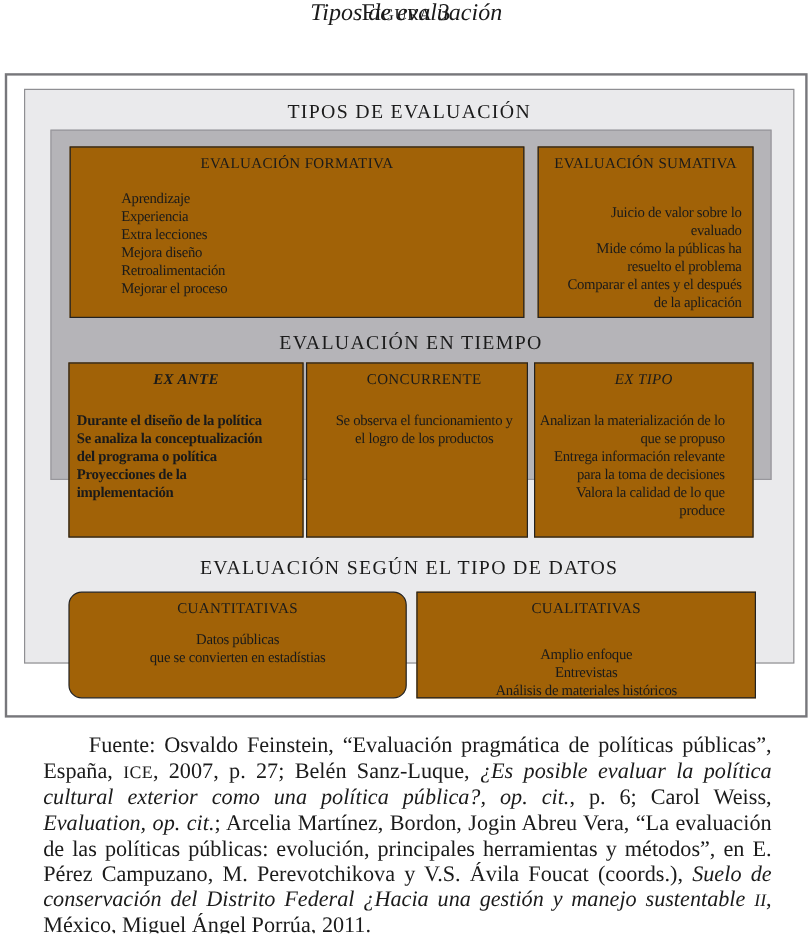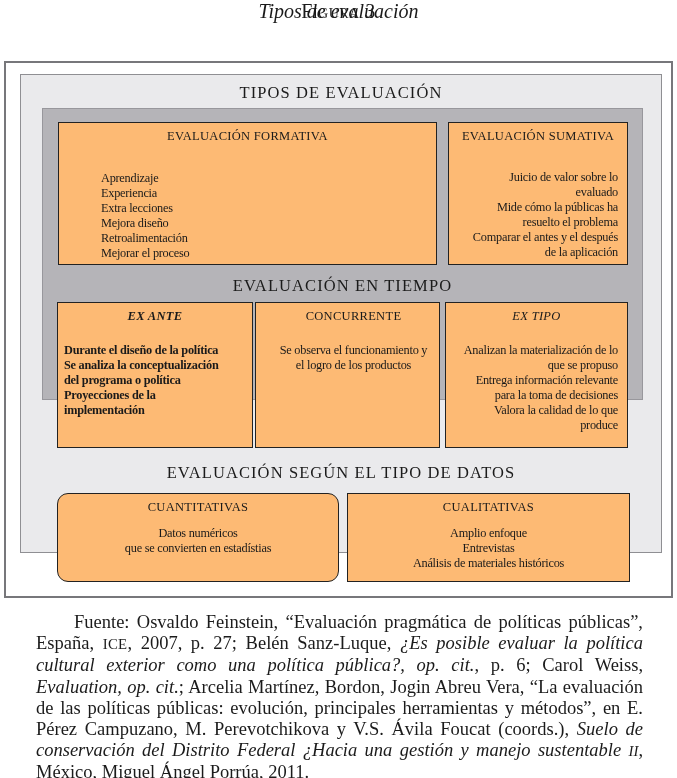--- a/index.html
+++ b/index.html
@@ -29,44 +29,44 @@
     background:#b5b4b8; border:1px solid #98979c; box-sizing:border-box;
   }
   .hdr {
     position:absolute; text-align:center; font-size:16.5px; letter-spacing:1.1px;
     color:#1b1b1b; white-space:nowrap;
   }
   .hdr-tipos  { left:20px;  top:83px;  width:642px; }
   .hdr-tiempo { left:42px;  top:276px; width:601px; }
   .hdr-datos  { left:20px;  top:463px; width:642px; }
   .box {
-    position:absolute; background:#fdba74; border:1.5px solid #222222;
+    position:absolute; background:#a16207; border:1.5px solid #222222;
     box-sizing:border-box;
   }
   .box-formativa    { left:58px;  top:122px; width:379px; height:143px; }
   .box-sumativa     { left:448px; top:122px; width:180px; height:143px; }
   .box-exante       { left:57px;  top:302px; width:196px; height:146px;font-weight:bold; }
   .box-concurrente  { left:255px; top:302px; width:185px; height:146px;padding-left:12px; }
   .box-expost       { left:445px; top:302px; width:183px; height:146px; }
   .box-cuantitativas{ left:57px;  top:493px; width:282px; height:89px;border-radius:11px; }
   .box-cualitativas { left:347px; top:493px; width:283px; height:89px; }
   .bh {
     text-align:center; font-size:12.5px; padding-top:6px; letter-spacing:.3px;
     white-space:nowrap;
   }
   .bh.it { font-style:italic; }
   .items { font-size:12.3px; line-height:1.22; letter-spacing:-0.25px; }
   .item  { white-space:pre; }
-  .box-formativa .items    { margin-top:27px; padding-left:42px; text-align:left; }
+  .box-formativa .items    { margin-top:14px; padding-left:42px; text-align:left; }
   .box-sumativa .items     { margin-top:26px; padding-right:9px; text-align:right; }
   .box-exante .items       { margin-top:19px; padding-left:6px;  text-align:left; }
   .box-concurrente .items  { margin-top:19px; text-align:center; }
-  .box-expost .items       { margin-top:19px; padding-right:9px; text-align:right; }
+  .box-expost .items       { margin-top:19px; padding-right:23px; text-align:right; }
   .box-cuantitativas .items{ margin-top:11px; text-align:center; }
-  .box-cualitativas .items { margin-top:11px;  text-align:center; }
+  .box-cualitativas .items { margin-top:23px;  text-align:center; }
   .source {
     position:absolute; left:36px; top:612px; width:607px; margin:0;
     font-size:18.5px; line-height:21.2px; text-align:justify; text-indent:38px;
     color:#1b1b1b;
   }
   .source .it { font-style:italic; }
   .source .sc { font-size:.8em; letter-spacing:.3px; }
   .source .it-sc { font-style:italic; font-size:.8em; }
 </style>
 </head>
@@ -139,21 +139,21 @@
       <div class="item">Valora la calidad de lo que
 produce</div>
     </div>
   </div>
 
   <div class="hdr hdr-datos">EVALUACIÓN SEGÚN EL TIPO DE DATOS</div>
 
   <div class="box box-cuantitativas">
     <div class="bh">CUANTITATIVAS</div>
     <div class="items">
-      <div class="item">Datos numéricos
+      <div class="item">Datos públicas
 que se convierten en estadístias</div>
     </div>
   </div>
 
   <div class="box box-cualitativas">
     <div class="bh">CUALITATIVAS</div>
     <div class="items">
       <div class="item">Amplio enfoque</div>
       <div class="item">Entrevistas</div>
       <div class="item">Análisis de materiales históricos</div>

